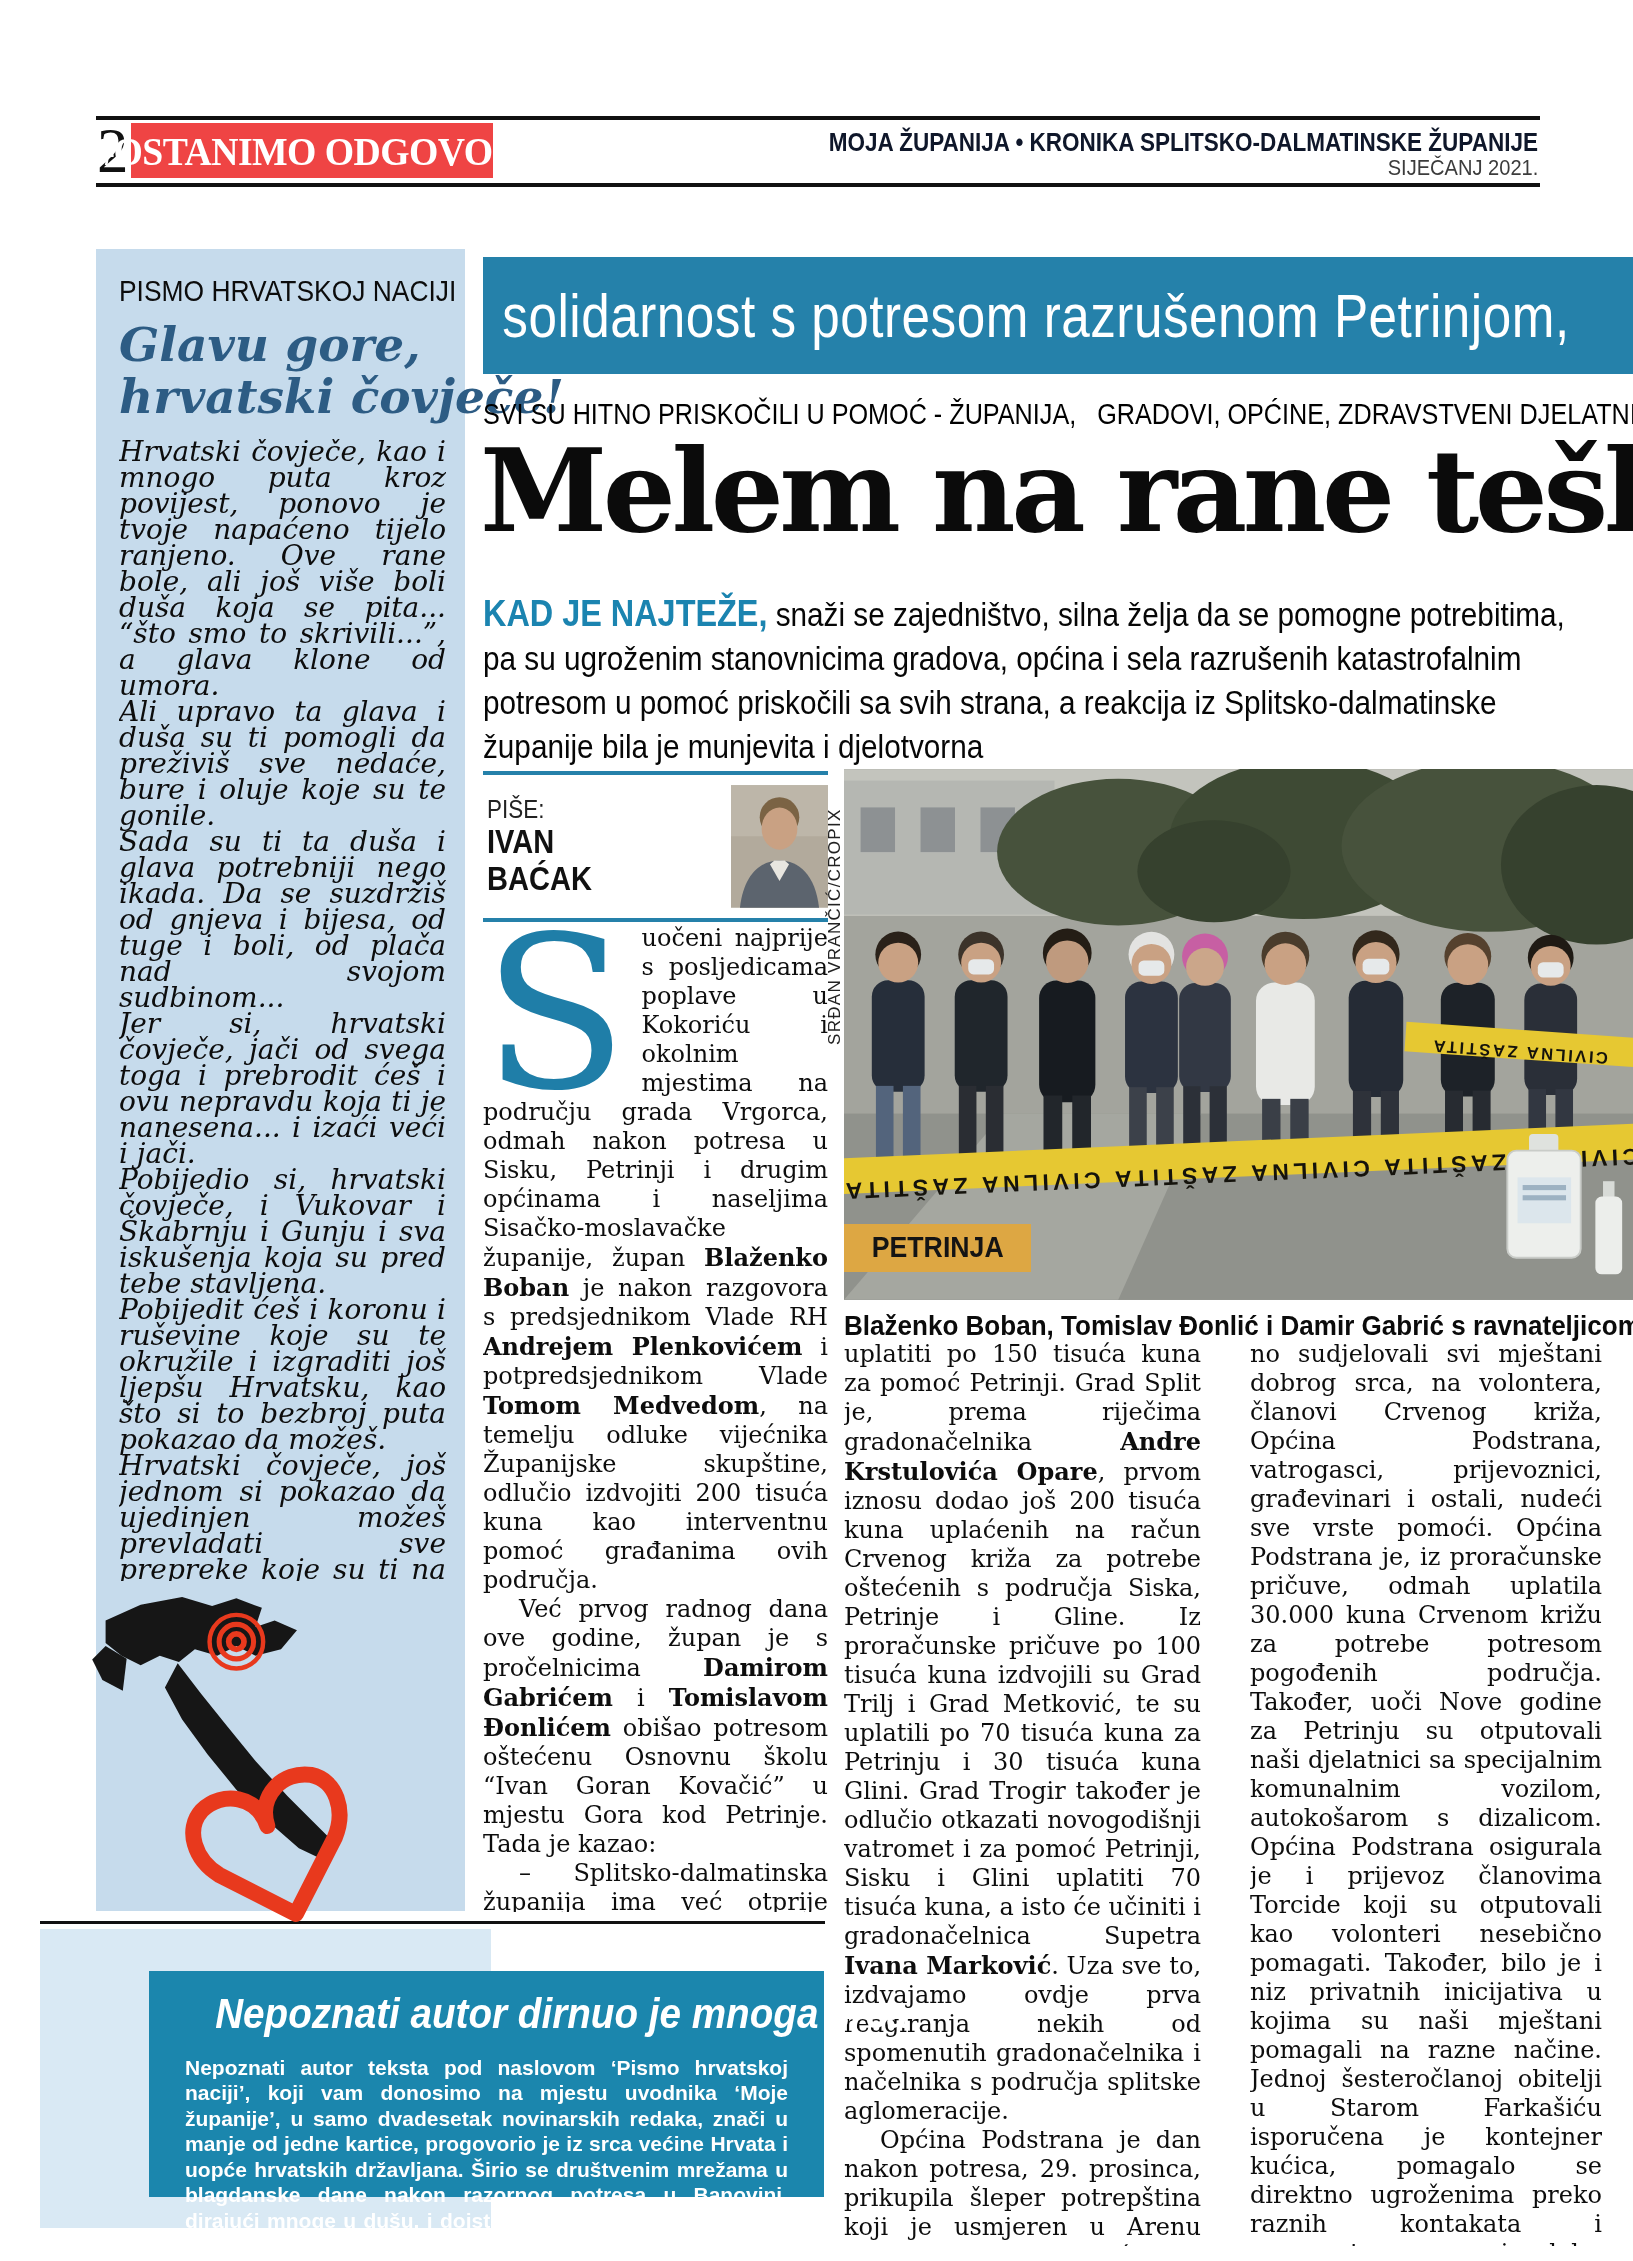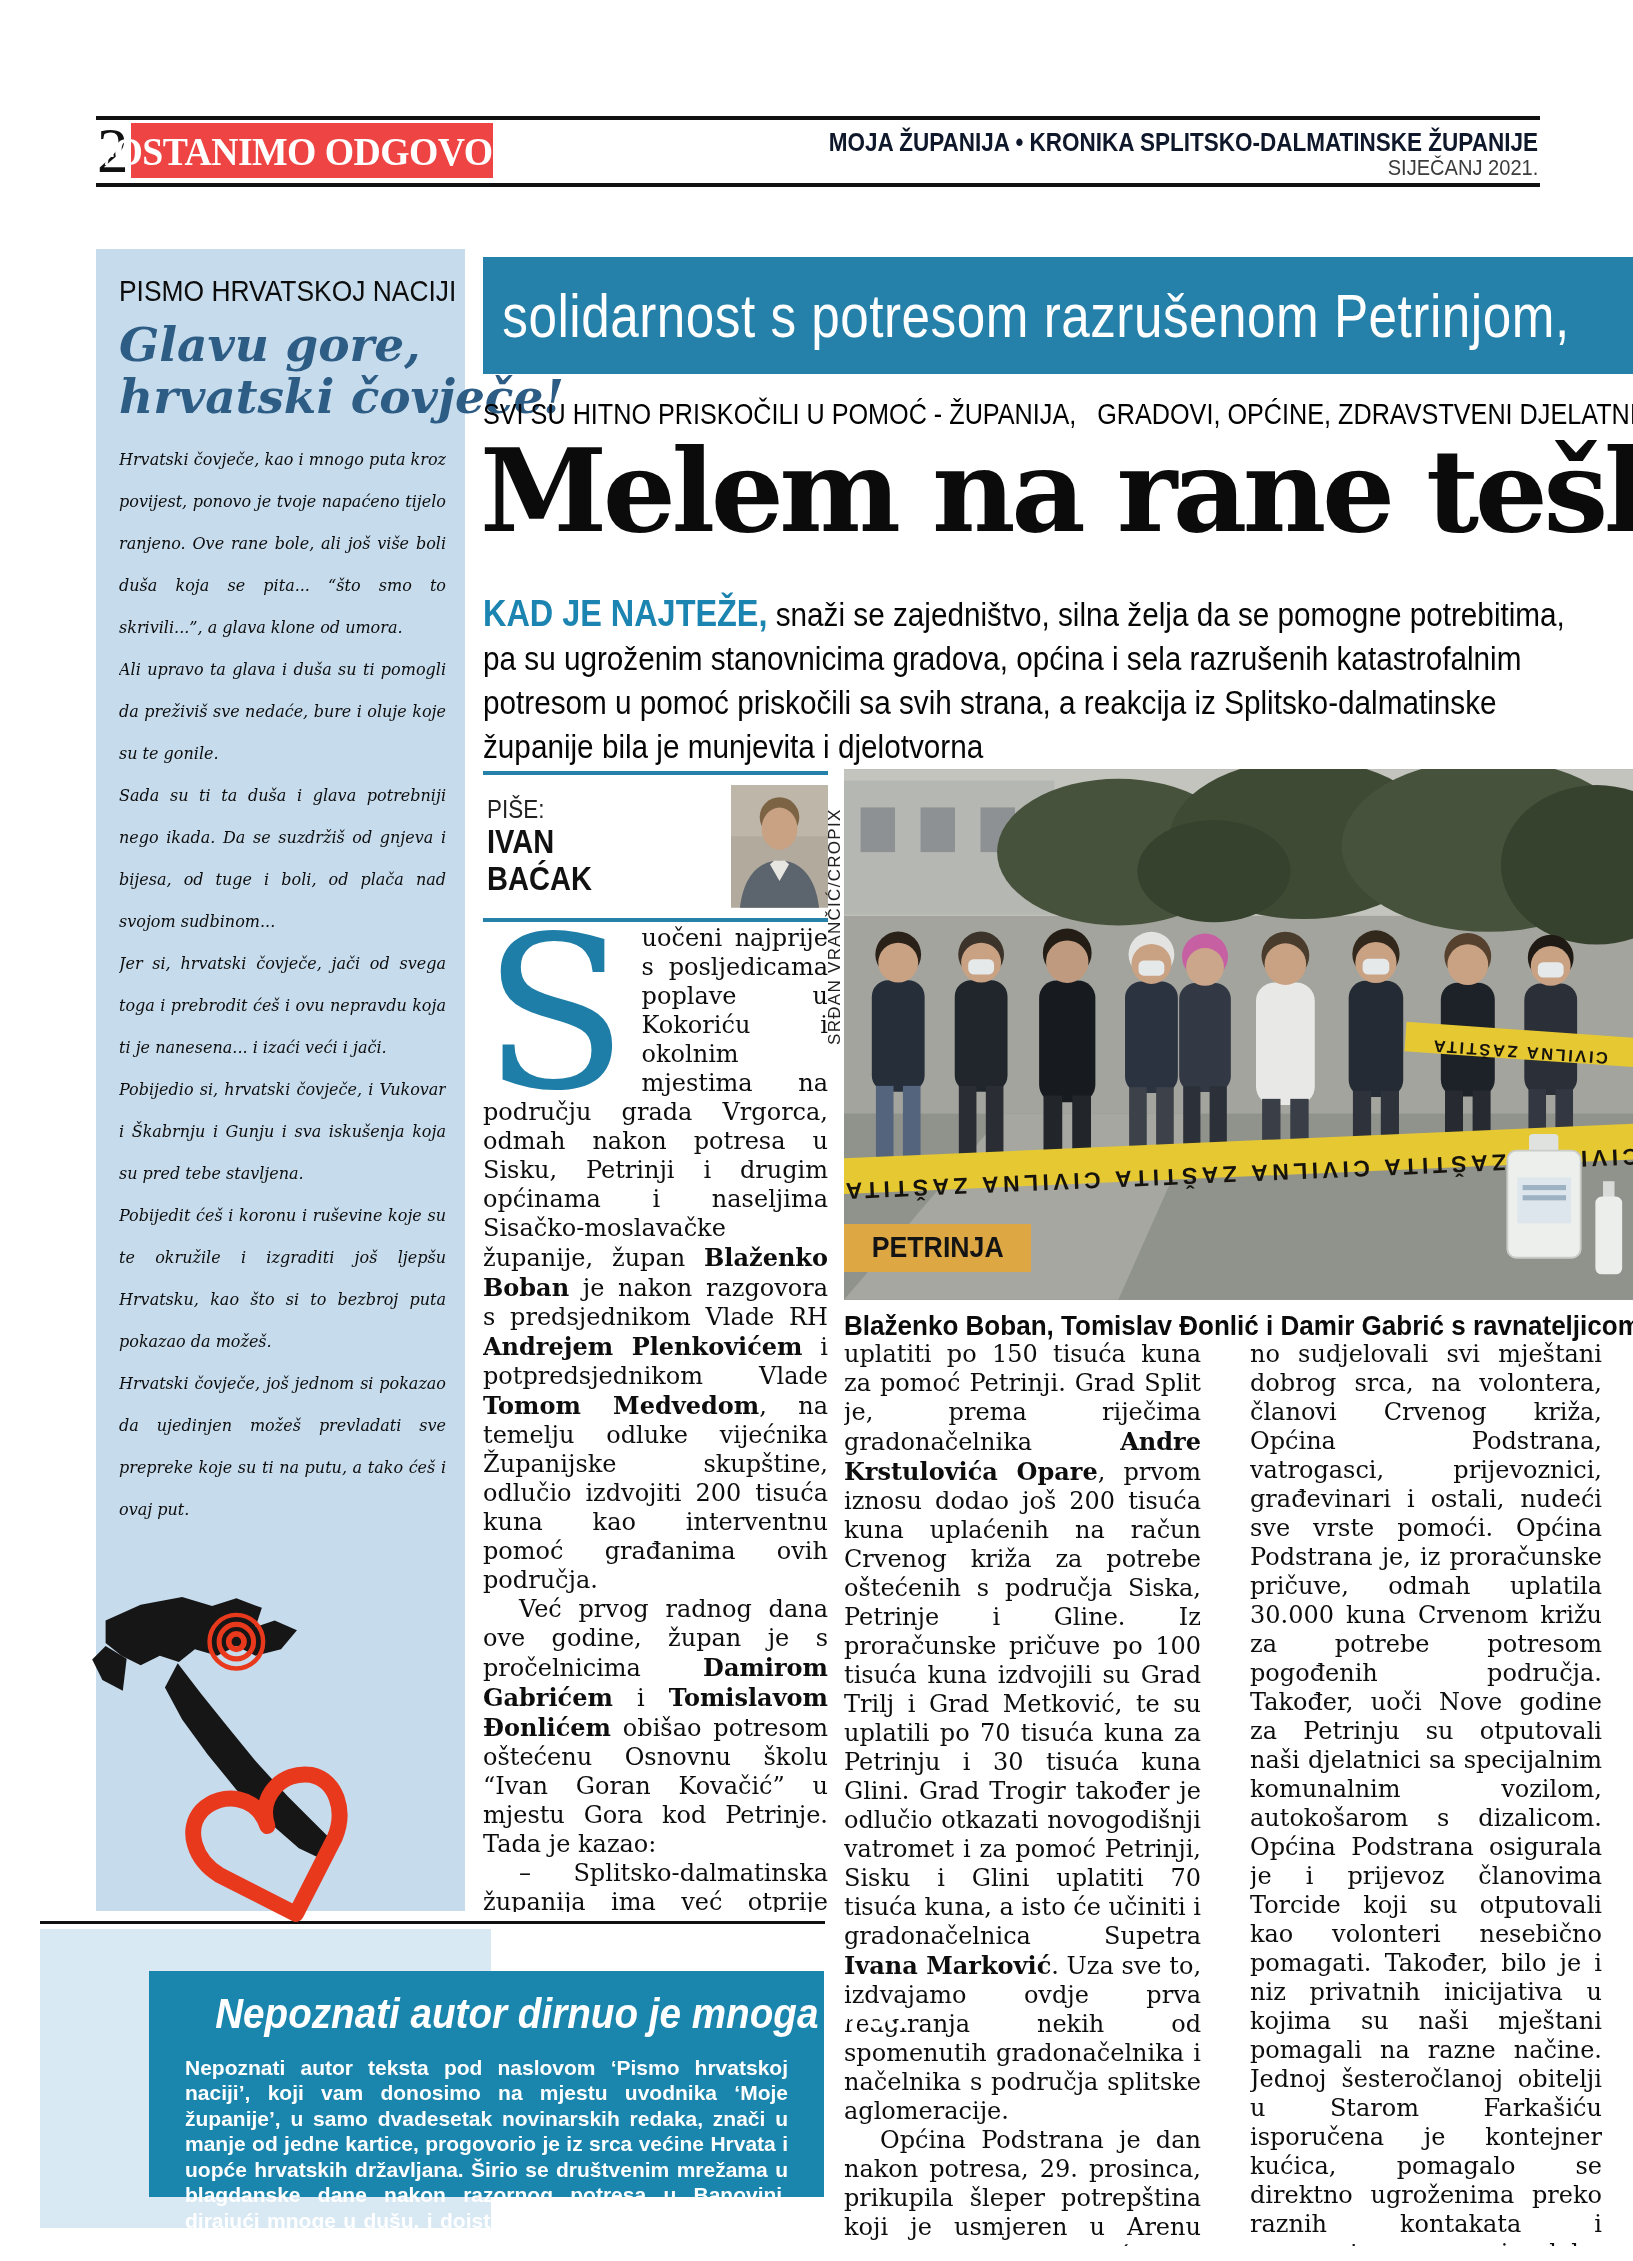--- a/index.html
+++ b/index.html
@@ -16,21 +16,21 @@
   #page-num{font-family:"Liberation Serif",serif;font-size:63px;line-height:1;color:#111;}
   #badge{background:#ef4444;display:flex;align-items:center;justify-content:center;padding-left:31px;}
   #badge span{font-family:"Liberation Serif",serif;font-weight:700;font-size:41px;color:#fff;letter-spacing:-0.6px;}
   #section-line{font-size:25px;font-weight:700;color:#0f172a;text-align:right;}
   #date-line{font-size:22.3px;color:#3c3c3c;text-align:right;}
   
   #letter-panel{background:#c6dbec;}
   #letter-kicker{font-size:30px;color:#0c0c0c;letter-spacing:0;}
   .letter-title{font-family:"DejaVu Serif",serif;font-style:italic;font-weight:700;
                 font-size:47px;line-height:1.1;color:#2d5c84;}
-  #letter-body{width:327px;font-style:italic;font-size:16px;line-height:42px;text-align:justify;}
+  #letter-body{width:327px;font-style:italic;font-size:28px;line-height:26px;text-align:justify;}
   #letter-body p{margin:0;}
   
   #light-panel{background:#d9e9f4;}
   
   #strip{background:#2581aa;display:flex;align-items:center;}
   #strip span{font-size:61px;color:#fff;font-weight:400;letter-spacing:0.6px;transform:scaleX(0.84);transform-origin:0 50%;display:inline-block;white-space:nowrap;padding-left:23px;}
   #kicker2{font-size:30px;color:#000;}
   #headline{font-family:"DejaVu Serif",serif;font-weight:700;font-size:115px;line-height:1;color:#0b0b0b;
             letter-spacing:-4.5px;transform:scaleX(0.9);transform-origin:0 50%;white-space:nowrap;}
   #lead{width:1206px;transform:scaleX(0.9);transform-origin:0 0;font-family:"Liberation Sans",sans-serif;

